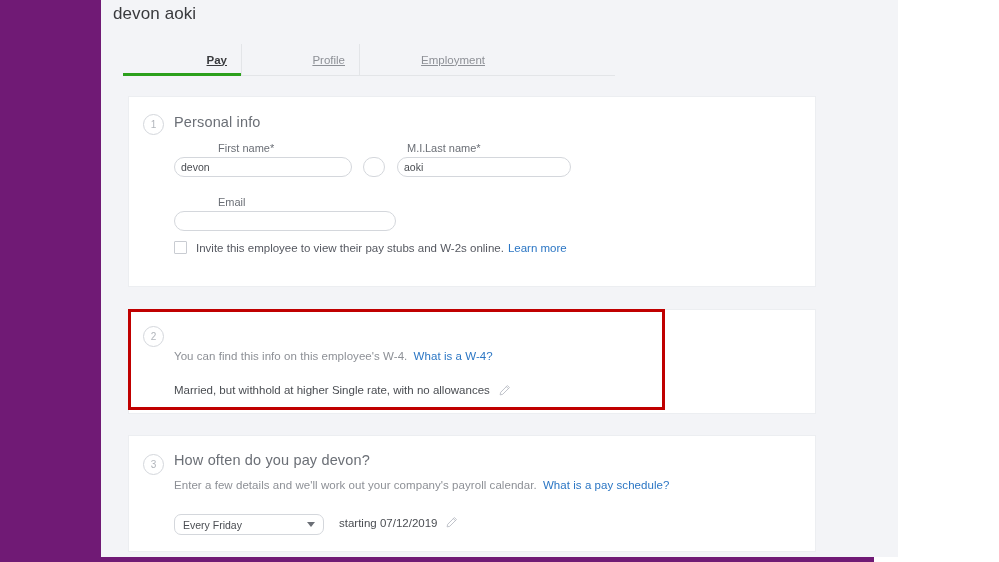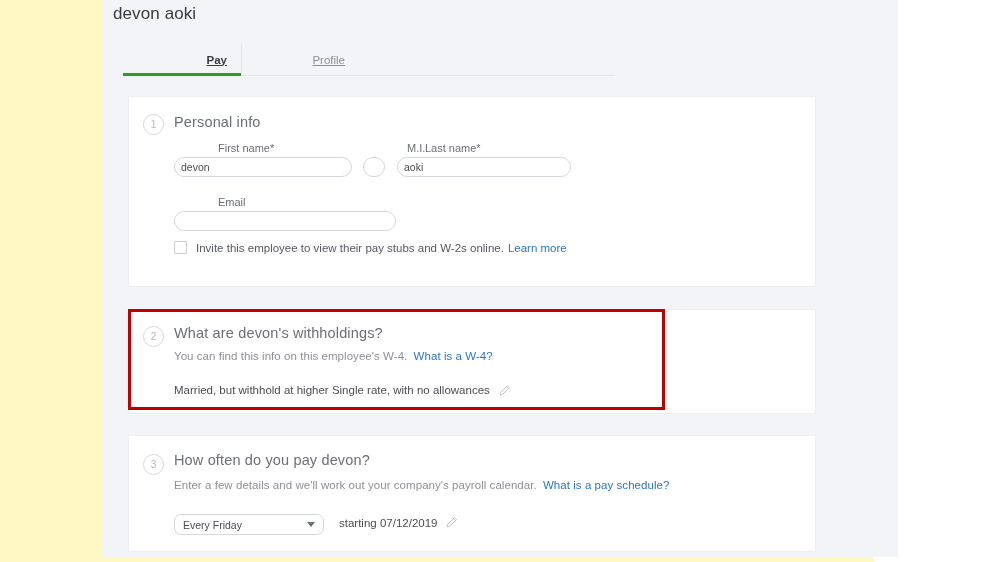--- a/index.html
+++ b/index.html
@@ -11,21 +11,21 @@
     width: 999px;
     height: 562px;
     overflow: hidden;
     font-family: "Liberation Sans", sans-serif;
     -webkit-font-smoothing: antialiased;
   }
   .screen {
     position: relative;
     width: 874px;
     height: 562px;
-    background: #fef9c3;
+    background: #701a75;
   }
   
   .page {
     position: absolute;
     left: 101px;
     top: 0;
     width: 797px;
     height: 557px;
     background: #f3f4f7;
   }
@@ -218,20 +218,23 @@
 
     <div class="page-title">devon aoki</div>
 
     <div class="tabs">
       <div class="tab tab-pay">
         <span>Pay</span>
       </div>
       <div class="tab tab-profile">
         <span>Profile</span>
       </div>
+      <div class="tab tab-employment">
+        <span>Employment</span>
+      </div>
       <div class="tab-underline"></div>
     </div>
 
     <div class="card card-1">
       <div class="step-circle" style="top:17px;">
         <span>1</span>
       </div>
       <div class="card-heading" style="top:17px;">Personal info</div>
 
       <div class="f-label" style="left:45px; top:45px;">First name*</div>
@@ -250,21 +253,20 @@
         <span class="chk-box"></span>
         <span>Invite this employee to view their pay stubs and W-2s online.</span>
         <span class="link" style="margin-left:4px;">Learn more</span>
       </div>
     </div>
 
     <div class="card card-2">
       <div class="step-circle" style="top:16px;">
         <span>2</span>
       </div>
-      <div class="card-heading" style="top:15px;">What are devon's withholdings?</div>
       <div class="card-sub" style="top:40px;">
         <span>You can find this info on this employee's W-4.</span>
         <span class="link" style="margin-left:3px;">What is a W-4?</span>
       </div>
       <div class="withhold-value" style="top:74px;">
         <span>Married, but withhold at higher Single rate, with no allowances</span>
         <span class="pencil">
           <svg width="13" height="13" viewBox="0 0 16 16" fill="none" stroke="#b8bcc4" stroke-width="1.1">
             <path d="M11.6 1.9l2.5 2.5-8.3 8.3-3.2.7.7-3.2z"></path>
             <path d="M10.3 3.2l2.5 2.5"></path>

